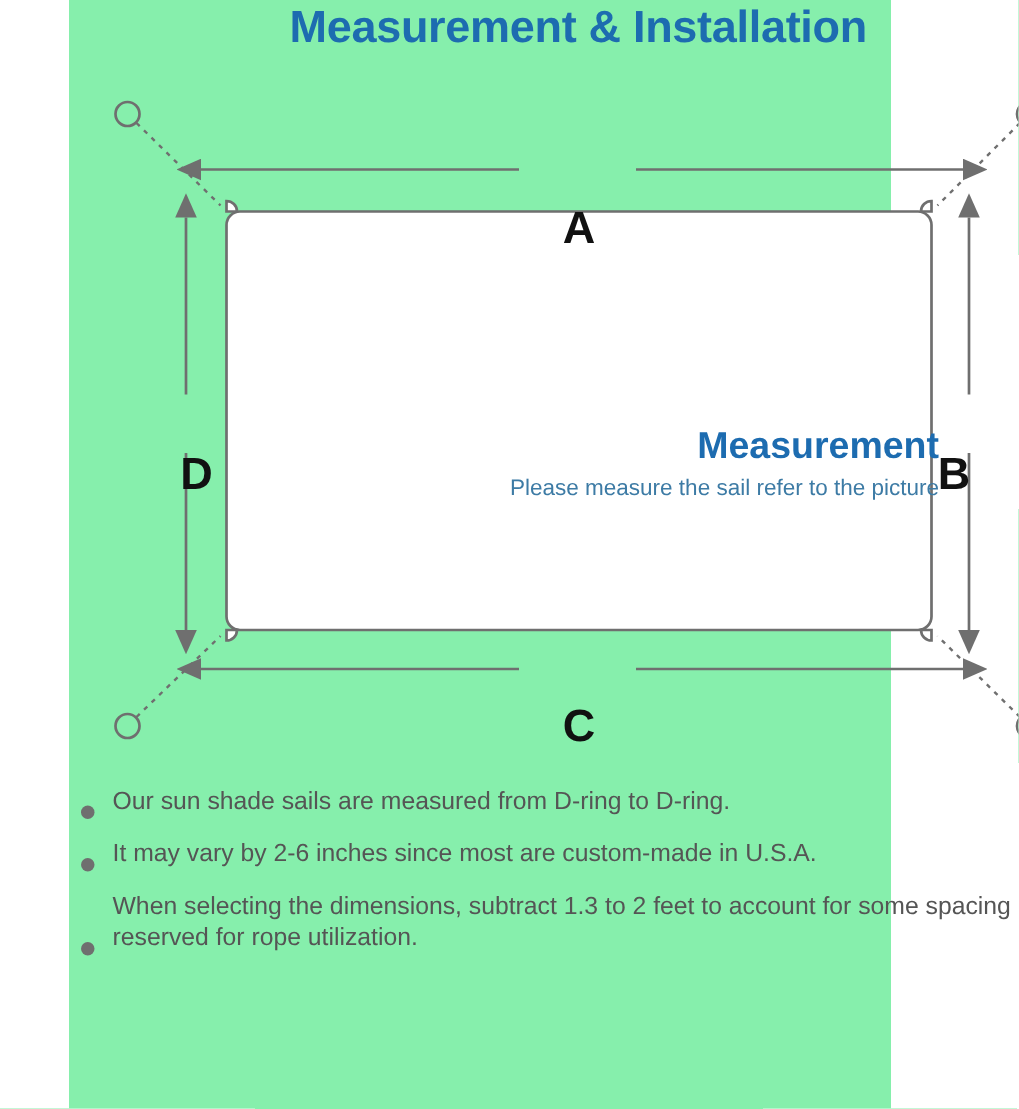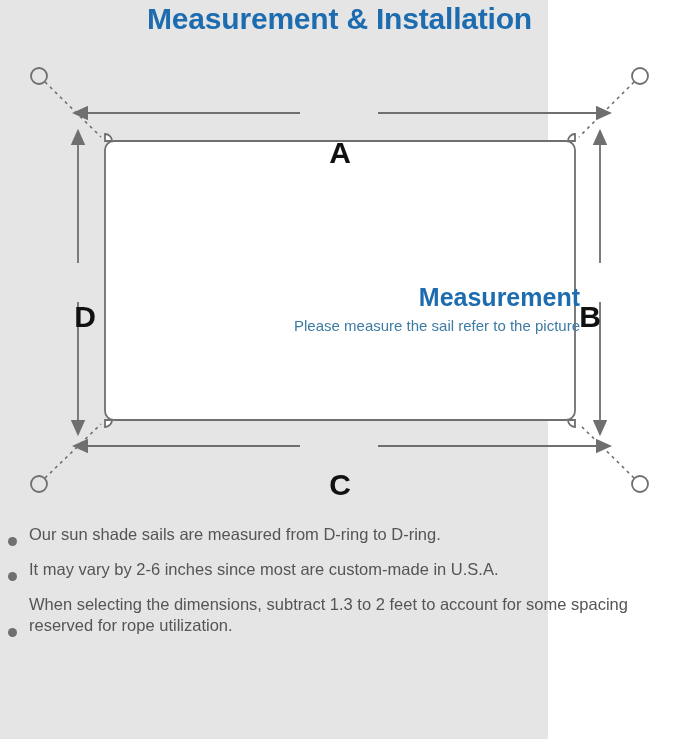--- a/index.html
+++ b/index.html
@@ -11,21 +11,22 @@
     height: 739px;
     background: #ffffff;
     font-family: "Liberation Sans", sans-serif;
     overflow: hidden;
     position: relative;
   }
   #page {
     position: relative;
     width: 548px;
     height: 739px;
-    background: #e5e5e5;
+    background: #86efac;
+    margin-left: 46px;
   }
   .title {
     position: absolute;
     left: 0;
     top: 2px;
     width: 679px;
     text-align: center;
     font-size: 30px;
     font-weight: bold;
     color: #1d6cb0;

